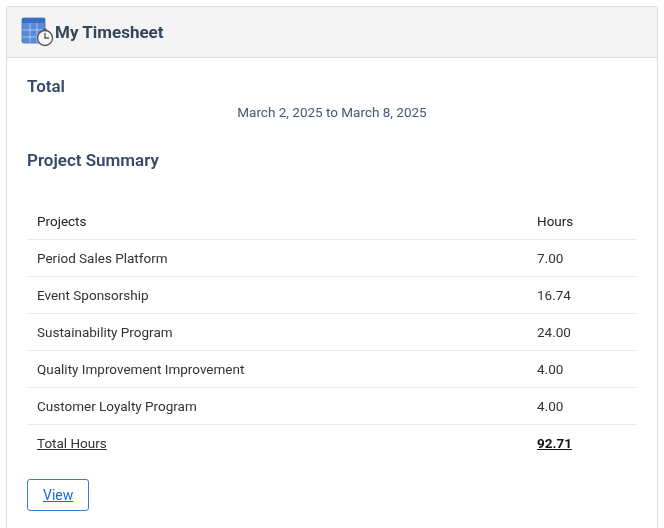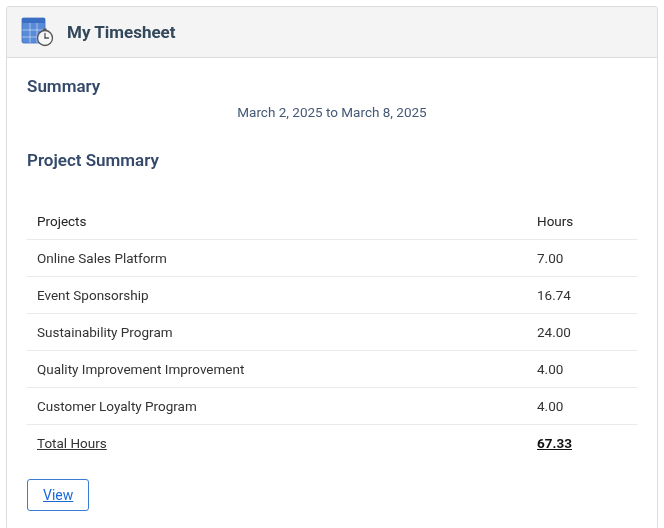--- a/index.html
+++ b/index.html
@@ -19,21 +19,20 @@
       margin: 6px;
       background: #fff;
       overflow: hidden;
     }
     .card-header {
       background: #f4f4f4;
       border-bottom: 1px solid #dcdcdc;
       padding: 10px 14px;
       display: flex;
       align-items: center;
-      gap: 12px;
     }
     .header-icon {
       width: 34px;
       height: 30px;
       position: relative;
       flex-shrink: 0;
     }
     .header-icon svg {
       width: 100%;
       height: 100%;
@@ -124,55 +123,55 @@
         <circle cx="24" cy="21" r="7.5" fill="#f7f7f7" stroke="#555" stroke-width="1.3"></circle>
         <line x1="24" y1="21" x2="24" y2="16.5" stroke="#555" stroke-width="1.3" stroke-linecap="round"></line>
         <line x1="24" y1="21" x2="27.5" y2="21" stroke="#555" stroke-width="1.3" stroke-linecap="round"></line>
         <rect x="22.3" y="11.5" width="3.4" height="1.8" fill="#555" rx="0.5"></rect>
       </svg>
     </div>
     <h2 class="card-title">My Timesheet</h2>
   </div>
 
   <div class="card-body">
-    <div class="section-title">Summary</div>
+    <div class="section-title">Total</div>
     <div class="period-text">March 2, 2025 to March 8, 2025</div>
 
     <div class="summary-title">Project Summary</div>
 
     <table class="summary-table">
       <thead>
         <tr>
           <th>Projects</th>
           <th class="hours-col">Hours</th>
         </tr>
       </thead>
       <tbody id="summary-body">
           <tr>
-            <td>Online Sales Platform</td>
+            <td>Period Sales Platform</td>
             <td>7.00</td>
           </tr>
           <tr>
             <td>Event Sponsorship</td>
             <td>16.74</td>
           </tr>
           <tr>
             <td>Sustainability Program</td>
             <td>24.00</td>
           </tr>
           <tr>
             <td>Quality Improvement Improvement</td>
             <td>4.00</td>
           </tr>
           <tr>
             <td>Customer Loyalty Program</td>
             <td>4.00</td>
           </tr>
           <tr class="total-row">
             <td>Total Hours</td>
-            <td class="hours-cell">67.33</td>
+            <td class="hours-cell">92.71</td>
           </tr>
         </tbody>
     </table>
 
     <button class="view-button">View</button>
   </div>
 </div>
 
 </body></html>

